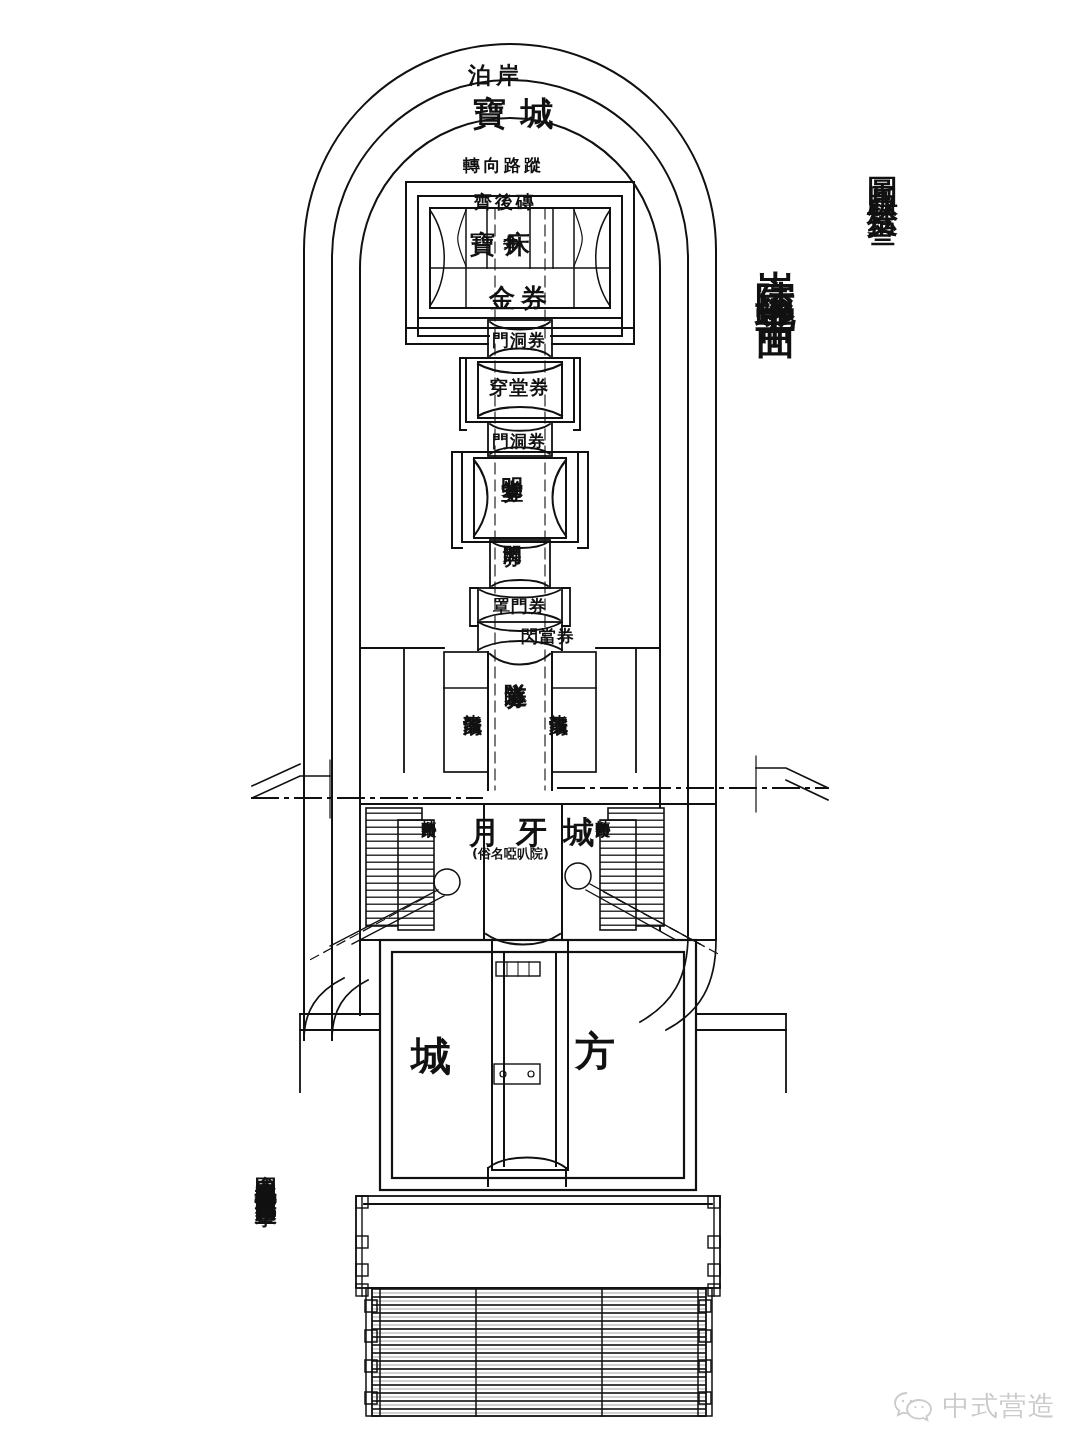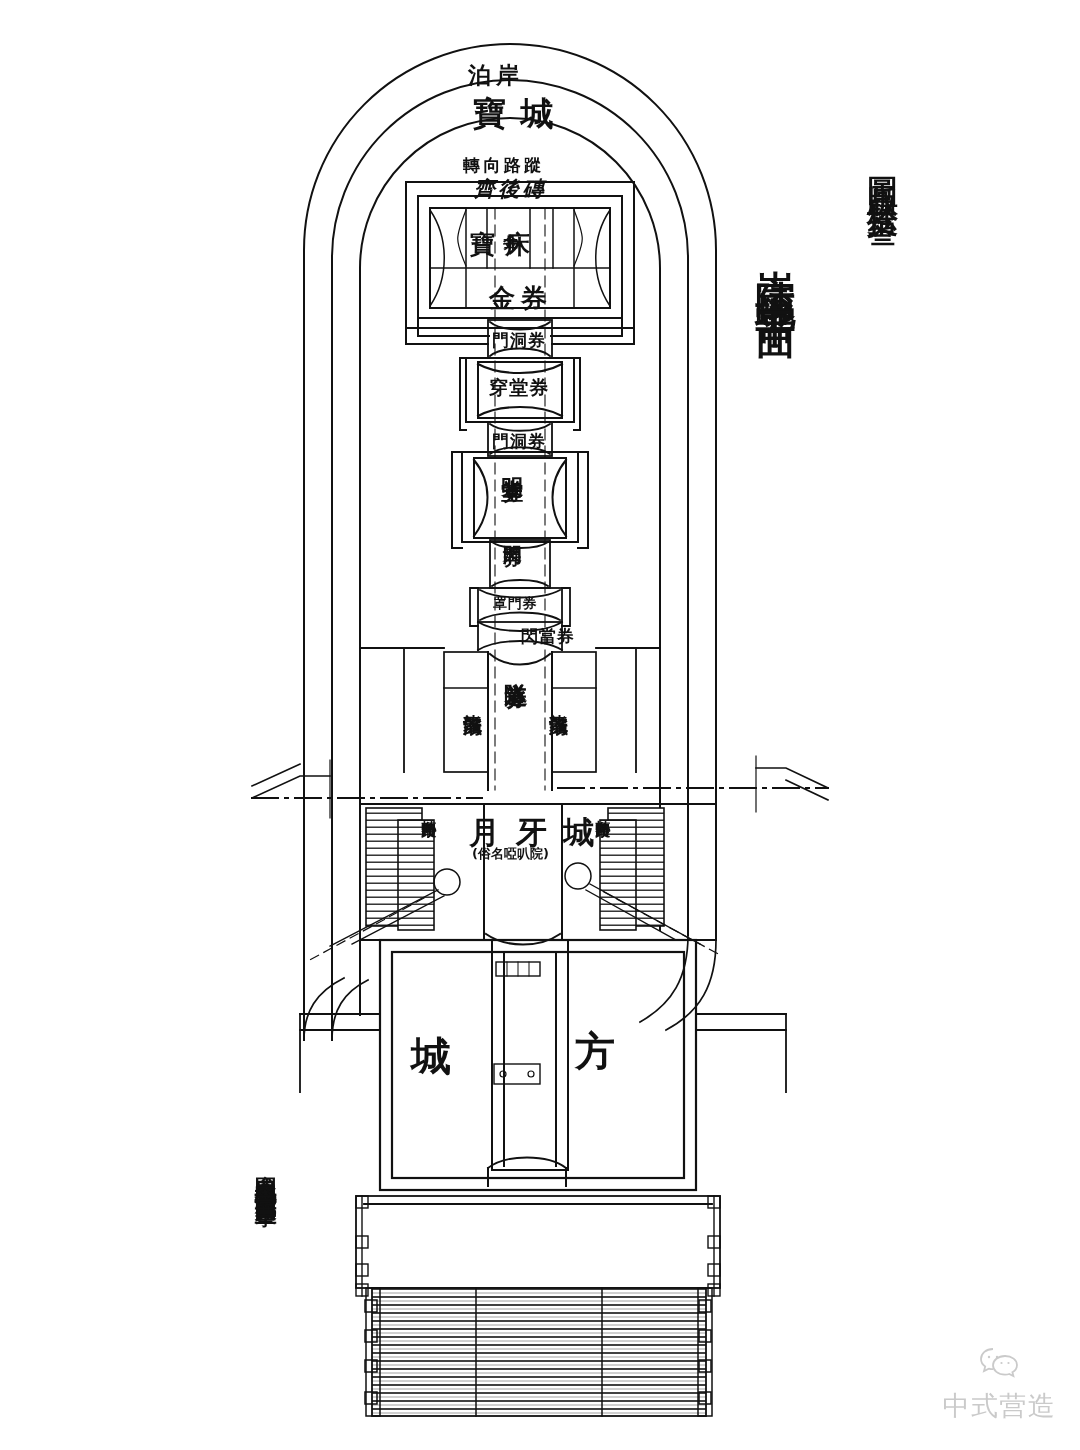--- a/index.html
+++ b/index.html
@@ -34,50 +34,50 @@
 
   
   .lbl{position:absolute;white-space:nowrap;font-weight:700;color:#111;
        font-family:"DejaVu Sans","Liberation Sans",sans-serif;}
   .lbl.h{letter-spacing:0.22em;}
   .lbl.v{writing-mode:vertical-rl;text-orientation:upright;letter-spacing:0.06em;line-height:1.05;}
 
   #lbl-poan    {left:468px;top:60px; font-size:23px;text-align:right;}
   #lbl-baocheng{left:462px;top:92px; font-size:33px;letter-spacing:0.44em;margin-left:11px;}
   #lbl-beihou  {left:463px;top:154px;font-size:17px;letter-spacing:0.20em;}
-  #lbl-qihou   {left:474px;top:175px;font-size:21px;letter-spacing:0.16em;font-style:italic;}
+  #lbl-qihou   {left:474px;top:190px;font-size:18px;letter-spacing:0.16em;}
 
   #lbl-baochuang{left:470px;top:228px;font-size:25px;letter-spacing:0.40em;}
   #lbl-jinjing  {left:503px;top:222px;font-size:15px;line-height:0.98;}
   #lbl-jinquan  {left:489px;top:281px;font-size:26px;letter-spacing:0.22em;}
 
   #lbl-mdq1 {left:492px;top:329px;font-size:17px;letter-spacing:0.06em;}
   #lbl-ctq  {left:489px;top:375px;font-size:19px;letter-spacing:0.06em;}
   #lbl-mdq2 {left:492px;top:430px;font-size:17px;letter-spacing:0.06em;}
   #lbl-mtq  {left:501px;top:460px;font-size:22px;line-height:1.06;}
   #lbl-mdq3 {left:503px;top:530px;font-size:19px;line-height:1.06;}
-  #lbl-zmq  {left:493px;top:595px;font-size:14px;letter-spacing:0.05em;}
+  #lbl-zmq  {left:493px;top:595px;font-size:17px;letter-spacing:0.05em;}
   #lbl-sdq  {left:493px;top:625px;font-size:17px;letter-spacing:0.05em;padding-left:28px;}
   #lbl-suidao{left:503px;top:664px;font-size:23px;line-height:1.10;}
 
   #lbl-lxg-l{left:463px;top:698px;font-size:19px;line-height:1.02;}
   #lbl-lxg-r{left:549px;top:698px;font-size:19px;line-height:1.02;}
 
   #lbl-yuechengya{left:452px;top:812px;font-size:31px;letter-spacing:0.52em;margin-left:17px;}
   #lbl-yacourt   {left:472px;top:845px;font-size:13px;letter-spacing:0.00em;}
   #lbl-zxlz-l{left:421px;top:808px;font-size:15px;line-height:1.00;}
   #lbl-zxlz-r{left:595px;top:808px;font-size:15px;line-height:1.00;}
 
   #lbl-fang  {left:575px;top:1024px;font-size:40px;}
   #lbl-cheng {left:411px;top:1029px;font-size:40px;}
 
   
   #watermark{
     position:absolute;right:24px;bottom:26px;
-    display:flex;align-items:center;gap:10px;opacity:.52;flex-direction:column;
+    display:flex;align-items:center;gap:10px;opacity:.52;
   }
   #watermark .wm-text{
     font-size:27px;color:#9a9a9a;font-weight:400;letter-spacing:0.05em;
     font-family:"DejaVu Sans","Liberation Sans",sans-serif;
   }
 </style>
 </head>
 <body>
 
 <div id="sheet">

